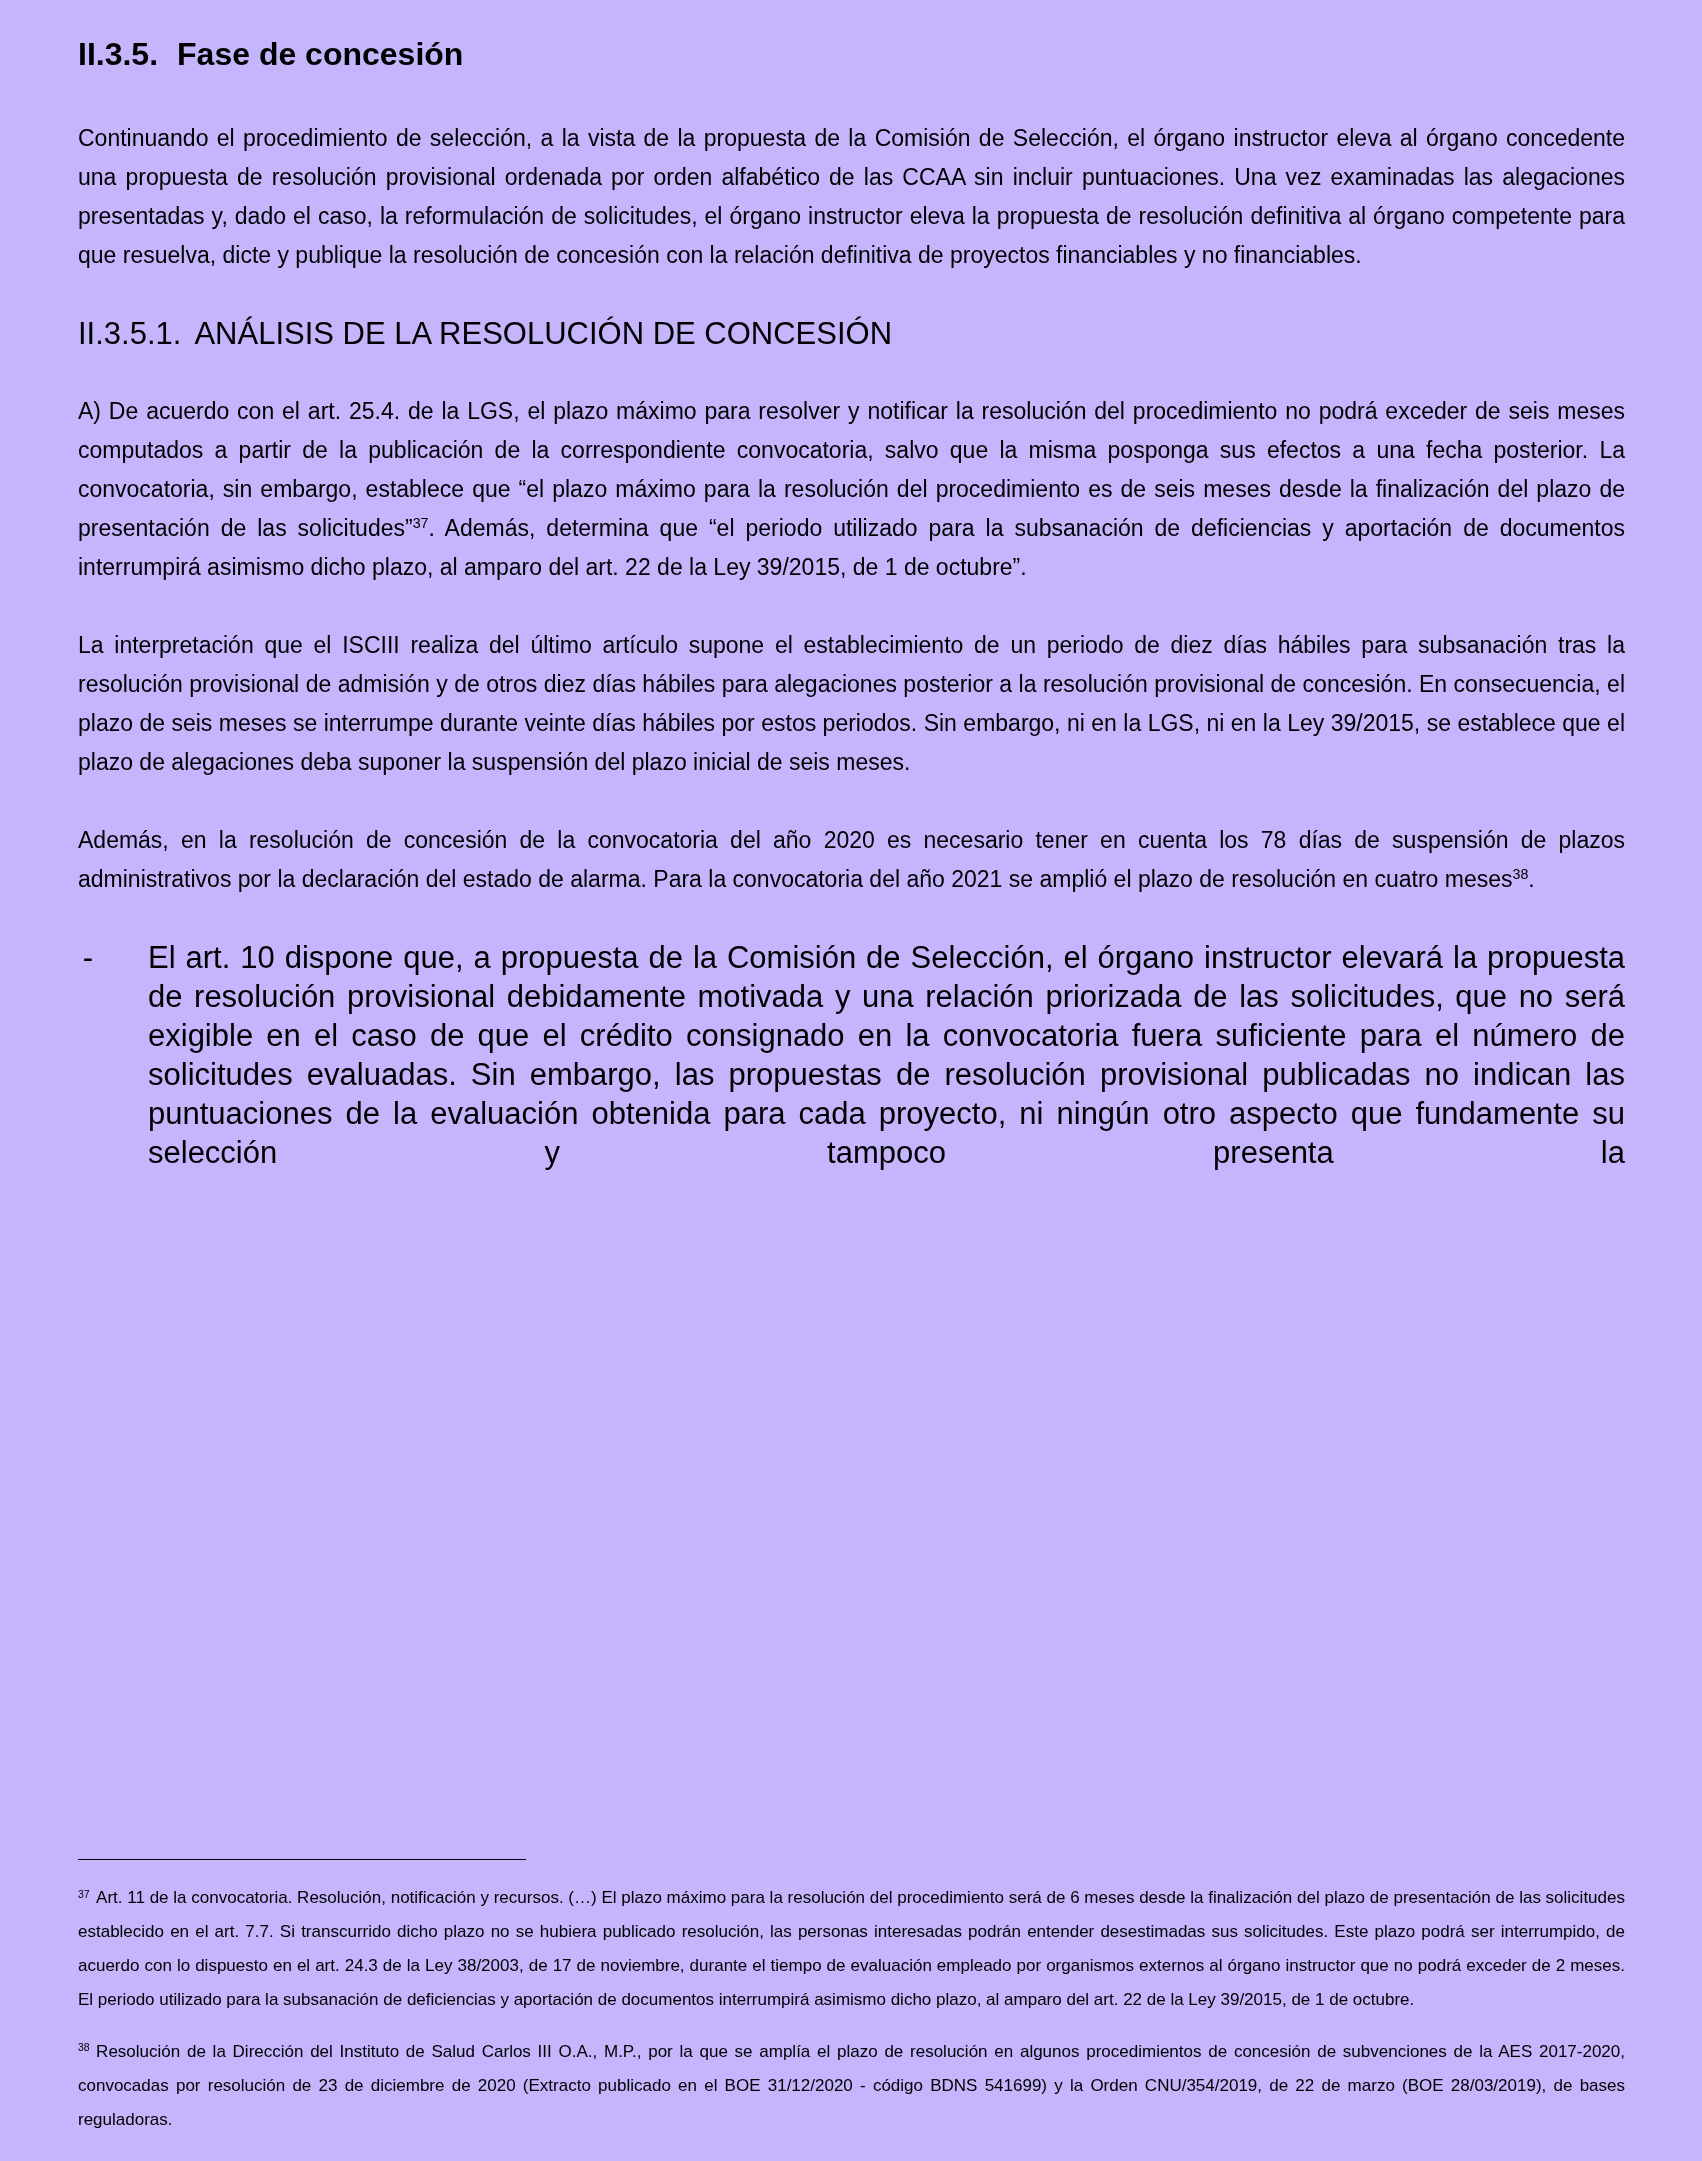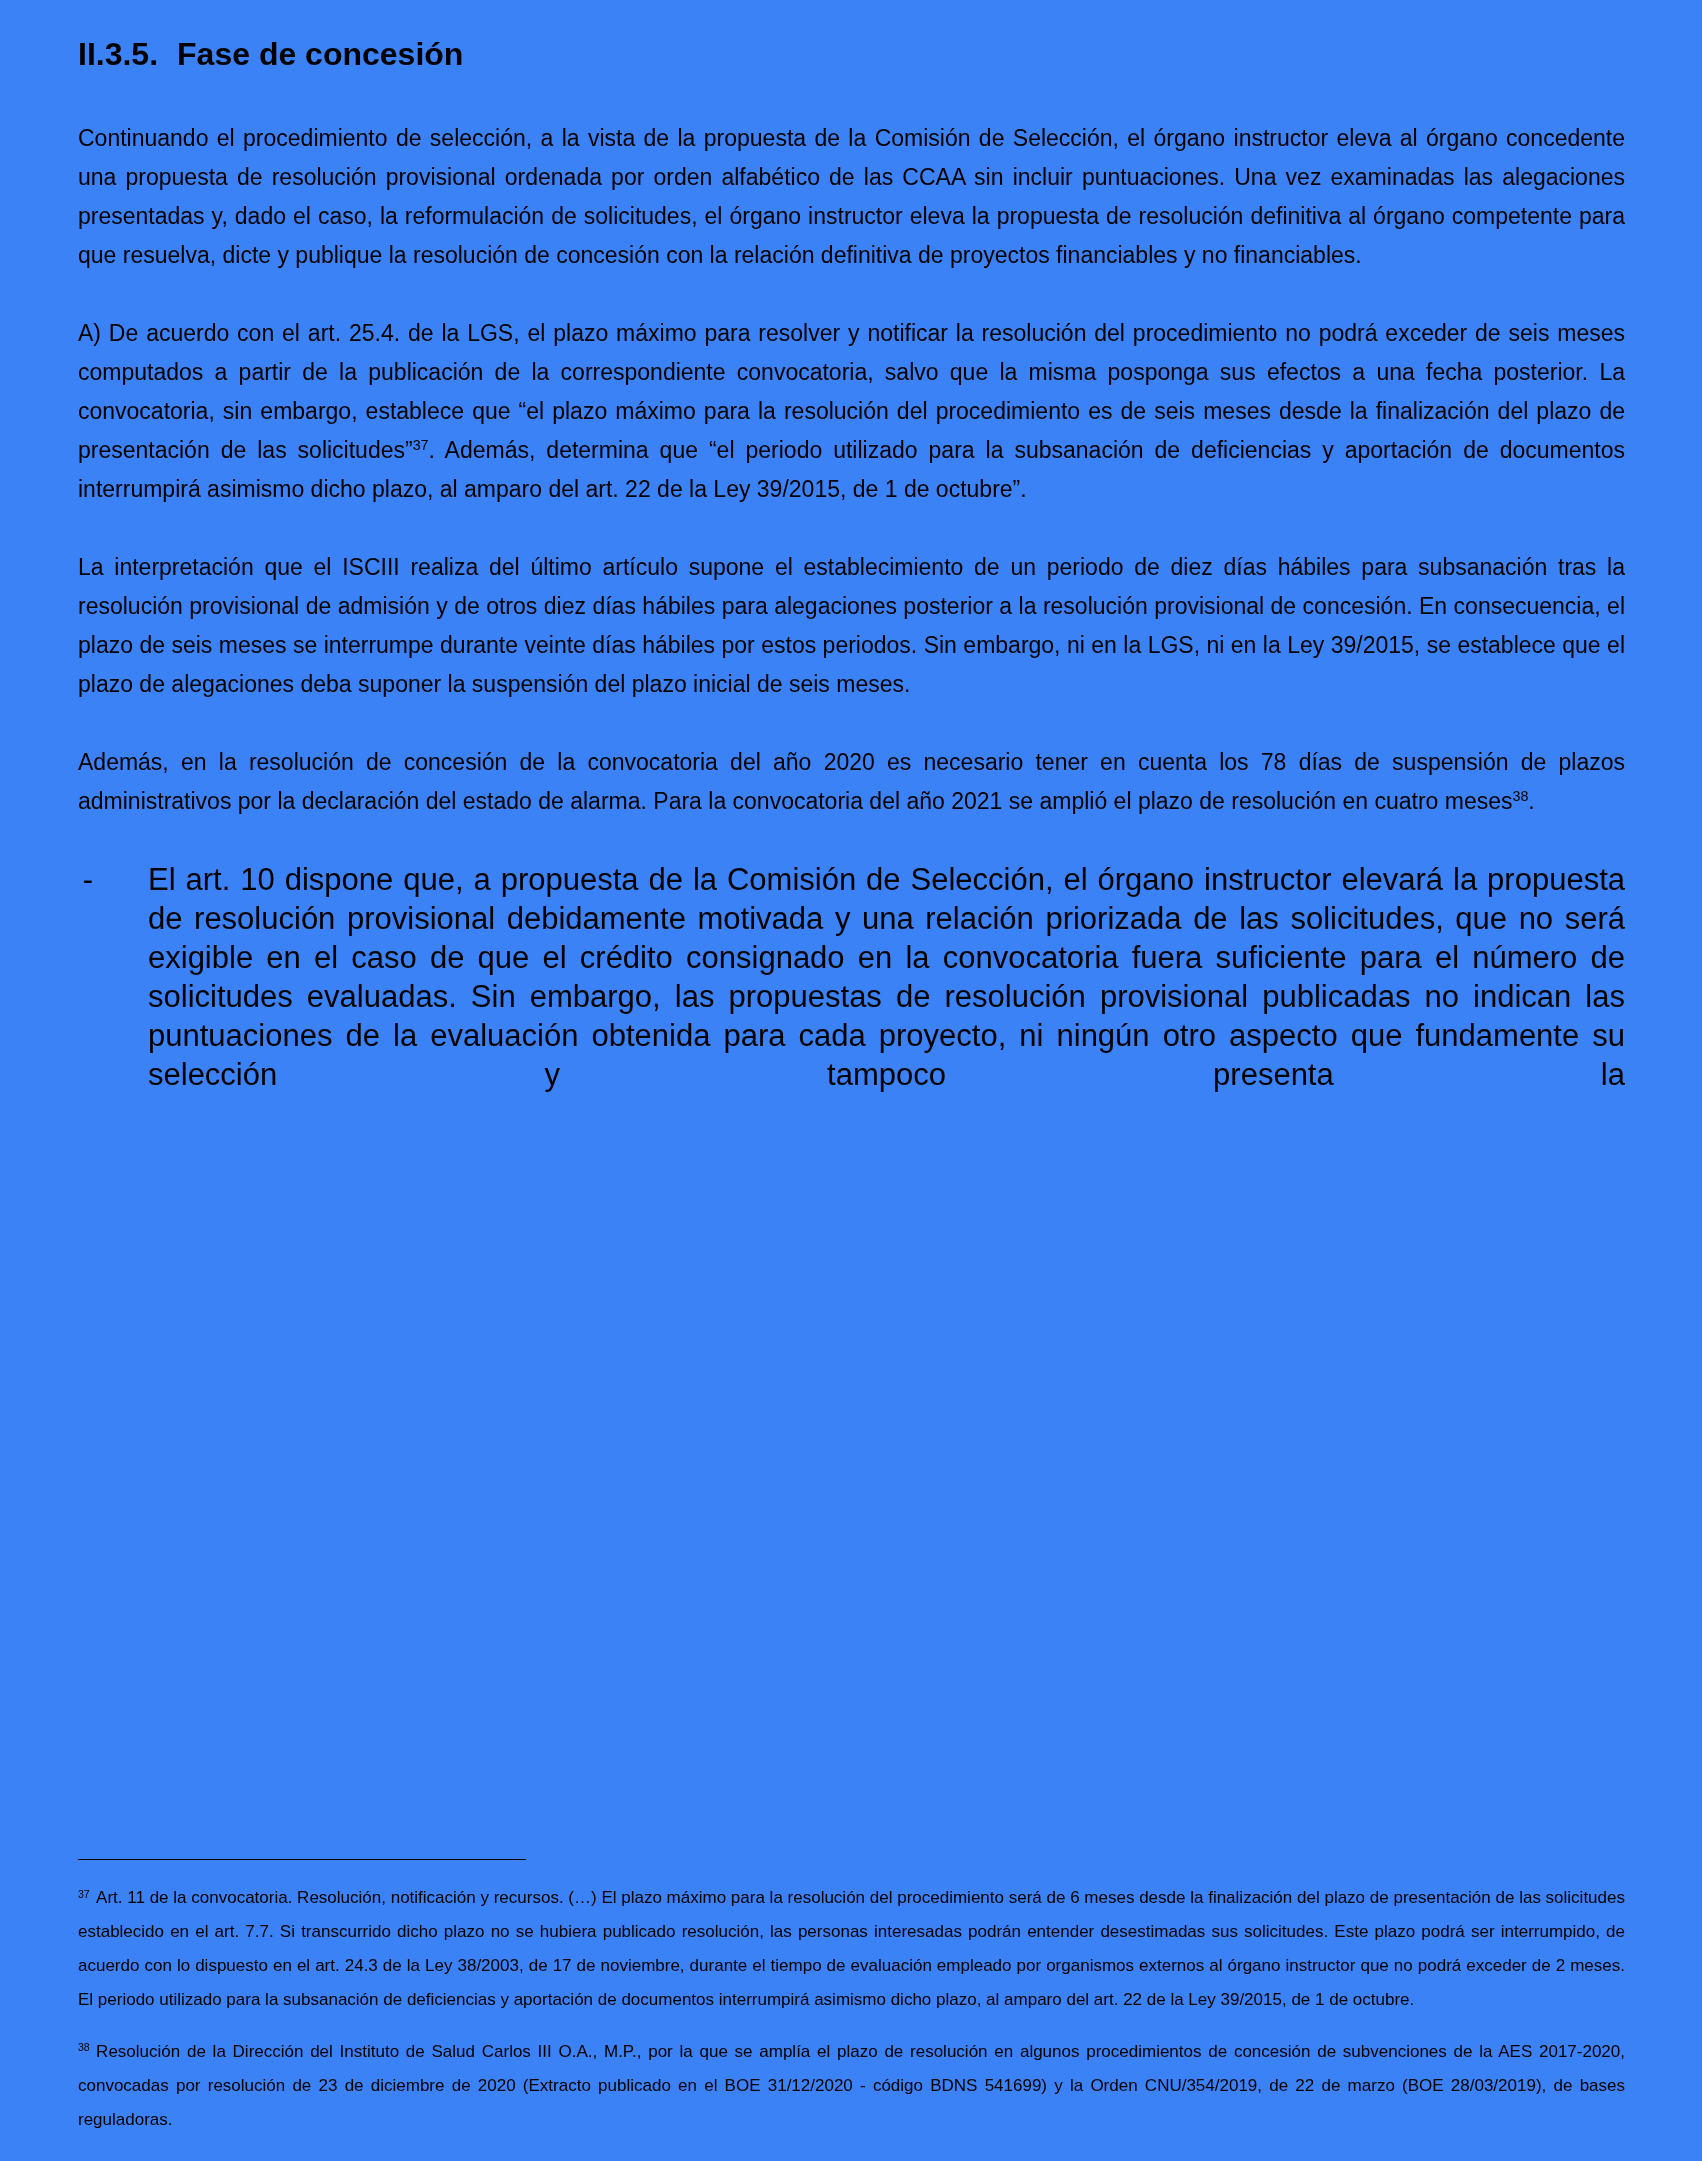--- a/index.html
+++ b/index.html
@@ -5,21 +5,21 @@
   html, body {
     margin: 0;
     padding: 0;
     background: #ffffff;
   }
   .page {
     width: 1703px;
     height: 2161px;
     box-sizing: border-box;
     padding: 34px 78px 24px 78px;
-    background: #3b82f6;
+    background: #c4b5fd;
     color: #000000;
     font-family: "Liberation Sans", "DejaVu Sans", sans-serif;
     display: flex;
     flex-direction: column;
   }
   .heading {
     font-size: 32px;
     font-weight: bold;
     line-height: 40px;
     margin: 0 0 45px 0;
@@ -85,20 +85,23 @@
 <body>
 
 <div class="page">
 
   <h1 class="heading">
     <span class="h-num">II.3.5.</span><span class="h-title">Fase de concesión</span>
   </h1>
 
   <p class="para">Continuando el procedimiento de selección, a la vista de la propuesta de la Comisión de Selección, el órgano instructor eleva al órgano concedente una propuesta de resolución provisional ordenada por orden alfabético de las CCAA sin incluir puntuaciones. Una vez examinadas las alegaciones presentadas y, dado el caso, la reformulación de solicitudes, el órgano instructor eleva la propuesta de resolución definitiva al órgano competente para que resuelva, dicte y publique la resolución de concesión con la relación definitiva de proyectos financiables y no financiables.</p>
 
+  <h2 class="subheading">
+    <span class="h-num">II.3.5.1.</span><span class="h-title">ANÁLISIS DE LA RESOLUCIÓN DE CONCESIÓN</span>
+  </h2>
 
   <p class="para"><span>A) De acuerdo con el art. 25.4. de la LGS, el plazo máximo para resolver y notificar la resolución del procedimiento no podrá exceder de seis meses computados a partir de la publicación de la correspondiente convocatoria, salvo que la misma posponga sus efectos a una fecha posterior. La convocatoria, sin embargo, establece que “el plazo máximo para la resolución del procedimiento es de seis meses desde la finalización del plazo de presentación de las solicitudes”</span><sup class="fn-ref">37</sup><span>. Además, determina que “el periodo utilizado para la subsanación de deficiencias y aportación de documentos interrumpirá asimismo dicho plazo, al amparo del art. 22 de la Ley 39/2015, de 1 de octubre”.</span></p>
 
   <p class="para">La interpretación que el ISCIII realiza del último artículo supone el establecimiento de un periodo de diez días hábiles para subsanación tras la resolución provisional de admisión y de otros diez días hábiles para alegaciones posterior a la resolución provisional de concesión. En consecuencia, el plazo de seis meses se interrumpe durante veinte días hábiles por estos periodos. Sin embargo, ni en la LGS, ni en la Ley 39/2015, se establece que el plazo de alegaciones deba suponer la suspensión del plazo inicial de seis meses.</p>
 
   <p class="para"><span>Además, en la resolución de concesión de la convocatoria del año 2020 es necesario tener en cuenta los 78 días de suspensión de plazos administrativos por la declaración del estado de alarma. Para la convocatoria del año 2021 se amplió el plazo de resolución en cuatro meses</span><sup class="fn-ref">38</sup><span>.</span></p>
 
 
   <div class="list-item">
     <span class="marker">-</span>

